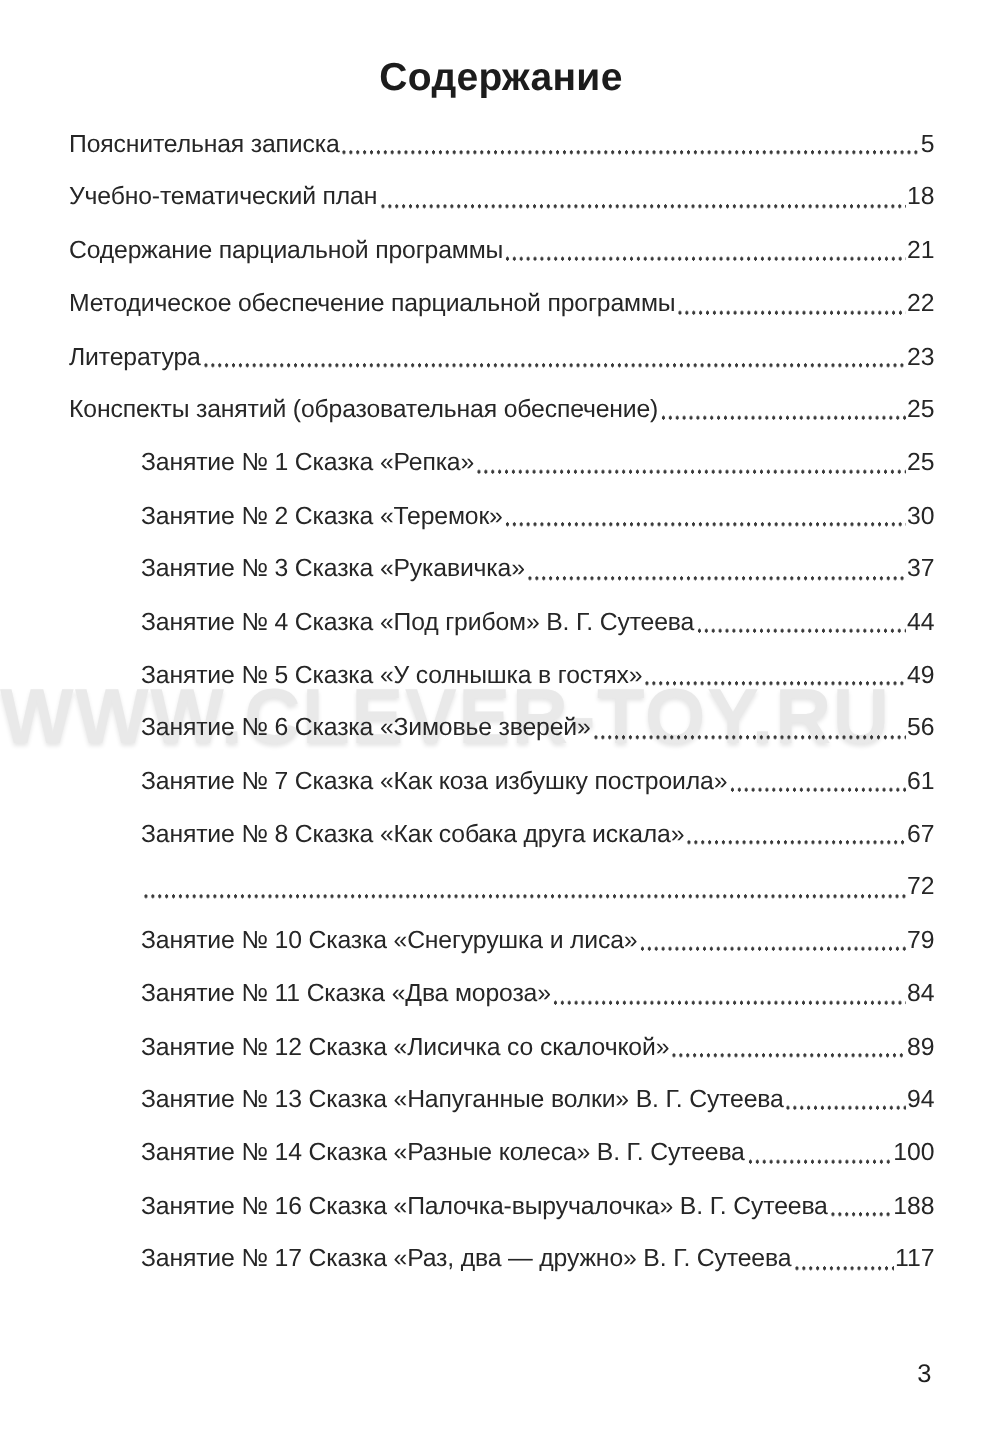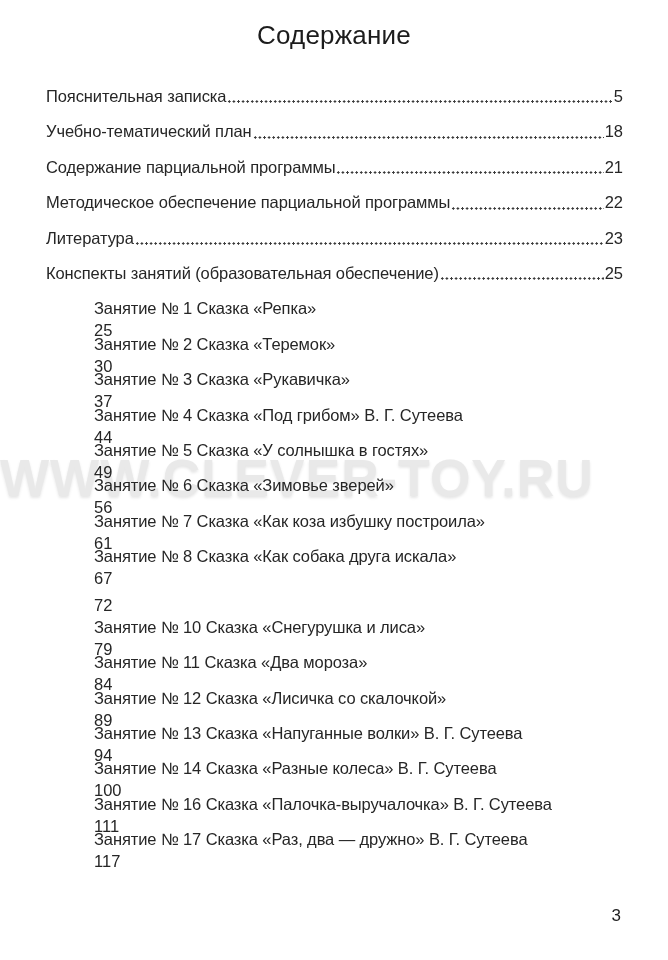--- a/index.html
+++ b/index.html
@@ -7,24 +7,24 @@
     position: relative;
     width: 668px;
     height: 960px;
     background: #ffffff;
     font-family: "Liberation Sans", "DejaVu Sans", sans-serif;
     color: #262626;
     overflow: hidden;
   }
   .title {
     margin: 0;
-    padding-top: 20px;
+    padding-top: 36px;
     text-align: center;
     font-size: 26px;
-    font-weight: 400;
+    font-weight: 700;
     color: #1c1c1c;
     letter-spacing: 0.2px;
   }
   .watermark {
     position: absolute;
     top: 448px;
     left: 0;
     width: 100%;
     text-align: left;
     font-size: 52px;
@@ -42,21 +42,21 @@
     left: 46px;
     right: 45px;
     z-index: 1;
   }
   .toc-row {
     height: 35.4px;
     display: flex;
     align-items: flex-start;
     font-size: 16.5px;
   }
-  .toc-row.indent { padding-left: 48px; flex-direction: column; }
+  .toc-row.indent { padding-left: 48px; }
   .toc-label {
     line-height: 22px;
     white-space: nowrap;
     letter-spacing: -0.1px;
   }
   .toc-dots {
     flex: 1;
     height: 22px;
     margin: 0 1px;
     background-image: radial-gradient(circle 1.15px, #3a3a3a 90%, rgba(0,0,0,0) 100%);
@@ -200,21 +200,21 @@
   <div class="toc-row indent">
     <span class="toc-label">Занятие № 14 Сказка «Разные колеса» В. Г. Сутеева</span>
     <span class="toc-dots"></span>
     <span class="toc-page">100</span>
   </div>
 
 
   <div class="toc-row indent">
     <span class="toc-label">Занятие № 16 Сказка «Палочка-выручалочка» В. Г. Сутеева</span>
     <span class="toc-dots"></span>
-    <span class="toc-page">111</span>
+    <span class="toc-page">188</span>
   </div>
 
   <div class="toc-row indent">
     <span class="toc-label">Занятие № 17 Сказка «Раз, два — дружно» В. Г. Сутеева</span>
     <span class="toc-dots"></span>
     <span class="toc-page">117</span>
   </div>
 </div>
   <div class="page-number">3</div>
 </div>

